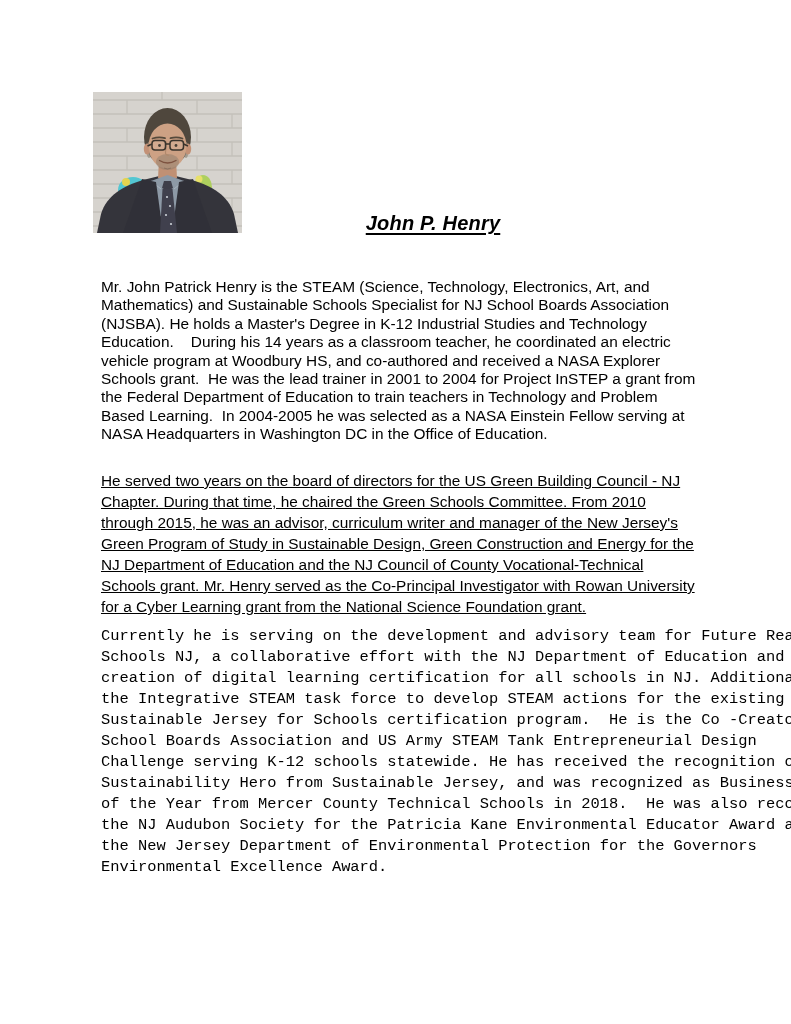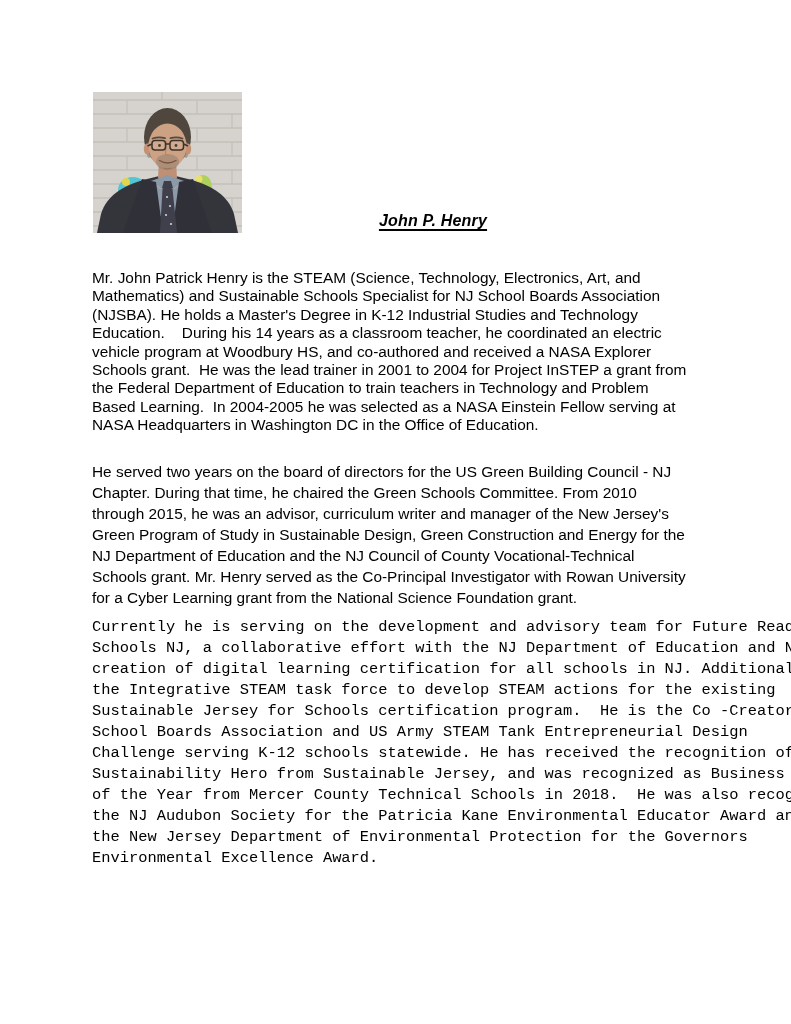--- a/index.html
+++ b/index.html
@@ -13,34 +13,34 @@
   }
   .photo {
     position:absolute; left:93px; top:92px;
     width:149px; height:141px;
   }
   .photo svg { display:block; width:100%; height:100%; }
   .title {
     position:absolute; top:212px; left:0;
     width:791px; box-sizing:border-box; padding-left:75px;
     margin:0; text-align:center;
-    font-size:16px; font-weight:bold; font-style:italic;
+    font-size:20px; font-weight:bold; font-style:italic;
     text-decoration:underline;
     text-decoration-thickness:2px;
     text-underline-offset:3px;
     letter-spacing:0.2px;
     color:#000;
   }
   .para {
-    position:absolute; left:91px; margin:1px;
+    position:absolute; left:91px; margin:10px;
     font-size:15.4px; color:#000;
     white-space:pre;
   }
   .p1 { top:268px; line-height:18.4px; }
-  .p2 { top:460px; line-height:21px; }
+  .p2 { top:460px; line-height:21px;text-decoration:underline; }
   .p3 { top:616px; line-height:21px;font-family:Liberation Mono, monospace; }
 </style>
 </head>
 <body>
 
 <div class="page">
 
   <div class="photo" role="img" aria-label="Portrait photo of John P. Henry standing in front of a cinder block wall">
     <svg viewBox="0 0 149 141" xmlns="http://www.w3.org/2000/svg">
 

